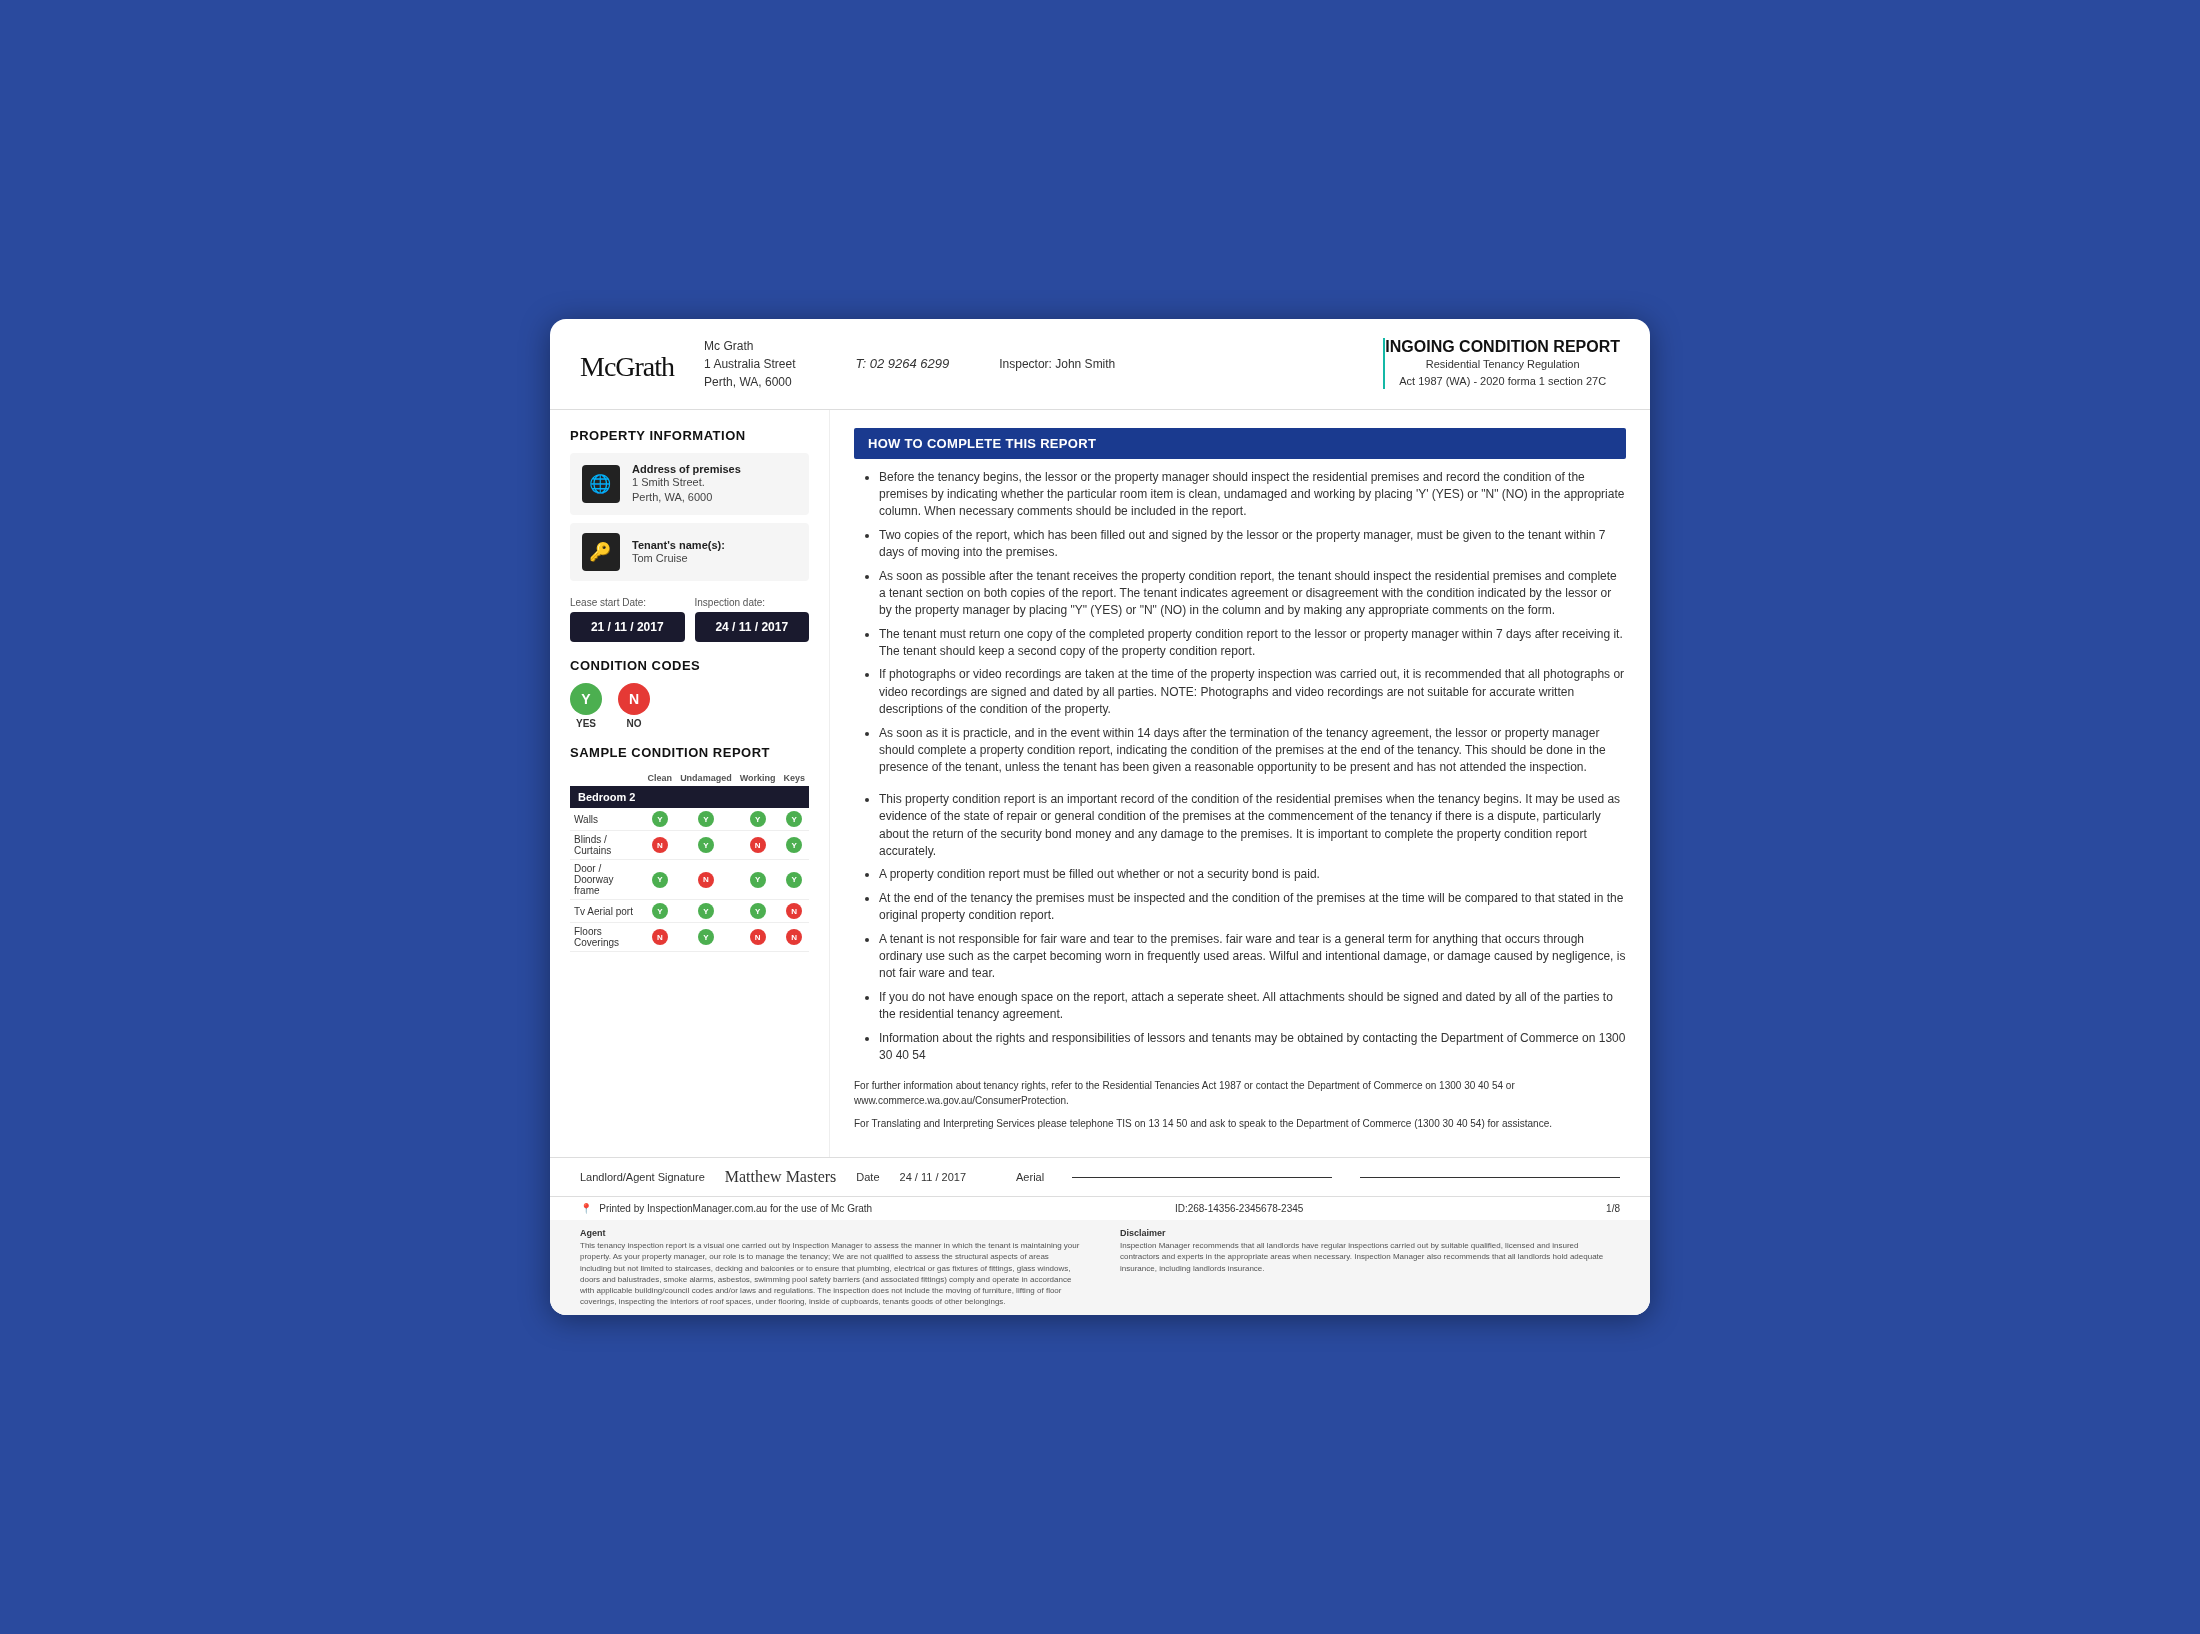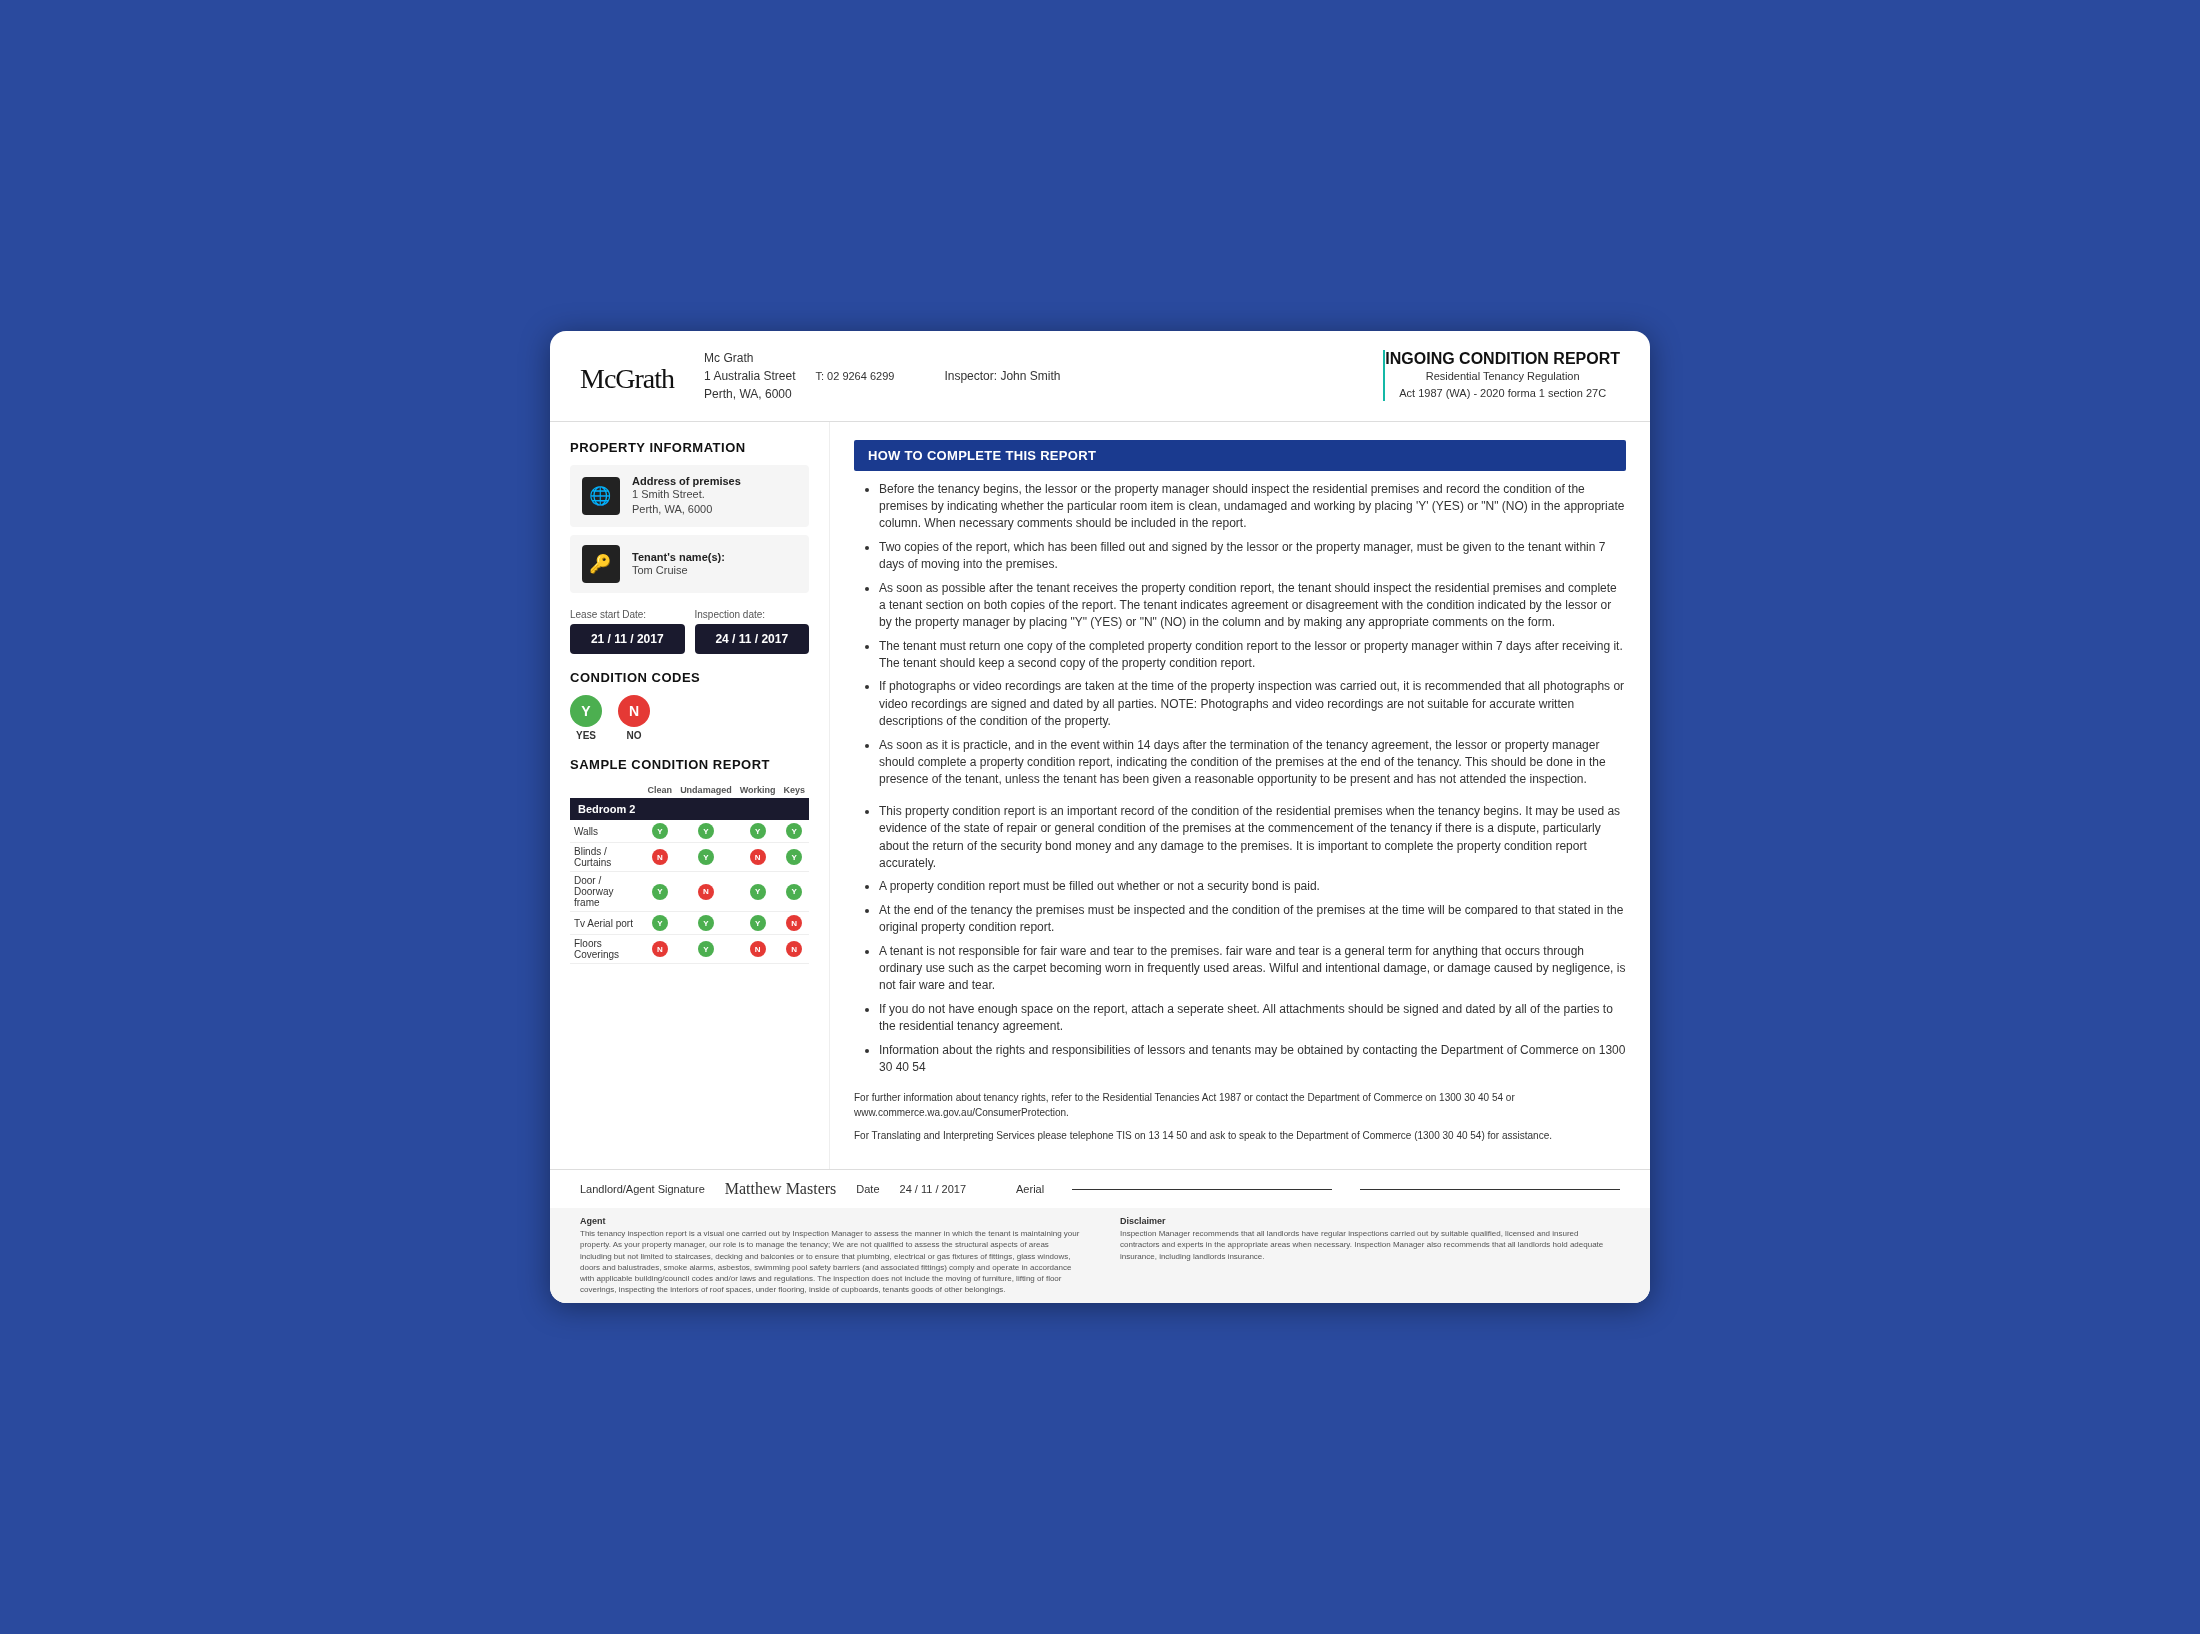--- a/index.html
+++ b/index.html
@@ -39,22 +39,24 @@
       font-size: 28px;
       font-weight: 400;
     }
     .header-address {
       margin-left: 10px;
       font-size: 12px;
       color: #333;
       line-height: 1.5;
     }
     .header-phone {
-      font-size: 11px;
-      color: #333;
+      margin-left: 40px;
+      font-size: 13px;
+      color: #333;
+      font-style: italic;
     }
     .header-inspector {
       margin-left: 30px;
       font-size: 12px;
       color: #333;
     }
     .header-right {
       margin-left: auto;
       text-align: center;
       border-left: 2px solid #14b8a6;
@@ -474,20 +476,28 @@
   <div class="footer-sig">
     <span>Landlord/Agent Signature</span>
     <span class="script-font">Matthew Masters</span>
     <span>Date</span>
     <span>24 / 11 / 2017</span>
     <span style="margin-left:30px;">Aerial</span>
     <span style="border-bottom:1px solid #333; flex:1; margin-left:8px;"></span>
     <span style="border-bottom:1px solid #333; flex:1; margin-left:8px;"></span>
   </div>
 
+  <div class="footer-printed">
+    <div>
+      <span class="pin-icon">📍</span>
+      <span>Printed by InspectionManager.com.au for the use of Mc Grath</span>
+    </div>
+    <div>ID:268-14356-2345678-2345</div>
+    <div>1/8</div>
+  </div>
 
   <div class="footer-disclaimer">
     <div class="disclaimer-col">
       <div class="dis-label">Agent</div>
       <div class="dis-text">This tenancy inspection report is a visual one carried out by Inspection Manager to assess the manner in which the tenant is maintaining your property. As your property manager, our role is to manage the tenancy; We are not qualified to assess the structural aspects of areas including but not limited to staircases, decking and balconies or to ensure that plumbing, electrical or gas fixtures of fittings, glass windows, doors and balustrades, smoke alarms, asbestos, swimming pool safety barriers (and associated fittings) comply and operate in accordance with applicable building/council codes and/or laws and regulations. The inspection does not include the moving of furniture, lifting of floor coverings, inspecting the interiors of roof spaces, under flooring, inside of cupboards, tenants goods of other belongings.</div>
     </div>
     <div class="disclaimer-col">
       <div class="dis-label">Disclaimer</div>
       <div class="dis-text">Inspection Manager recommends that all landlords have regular inspections carried out by suitable qualified, licensed and insured contractors and experts in the appropriate areas when necessary. Inspection Manager also recommends that all landlords hold adequate insurance, including landlords insurance.</div>
     </div>

